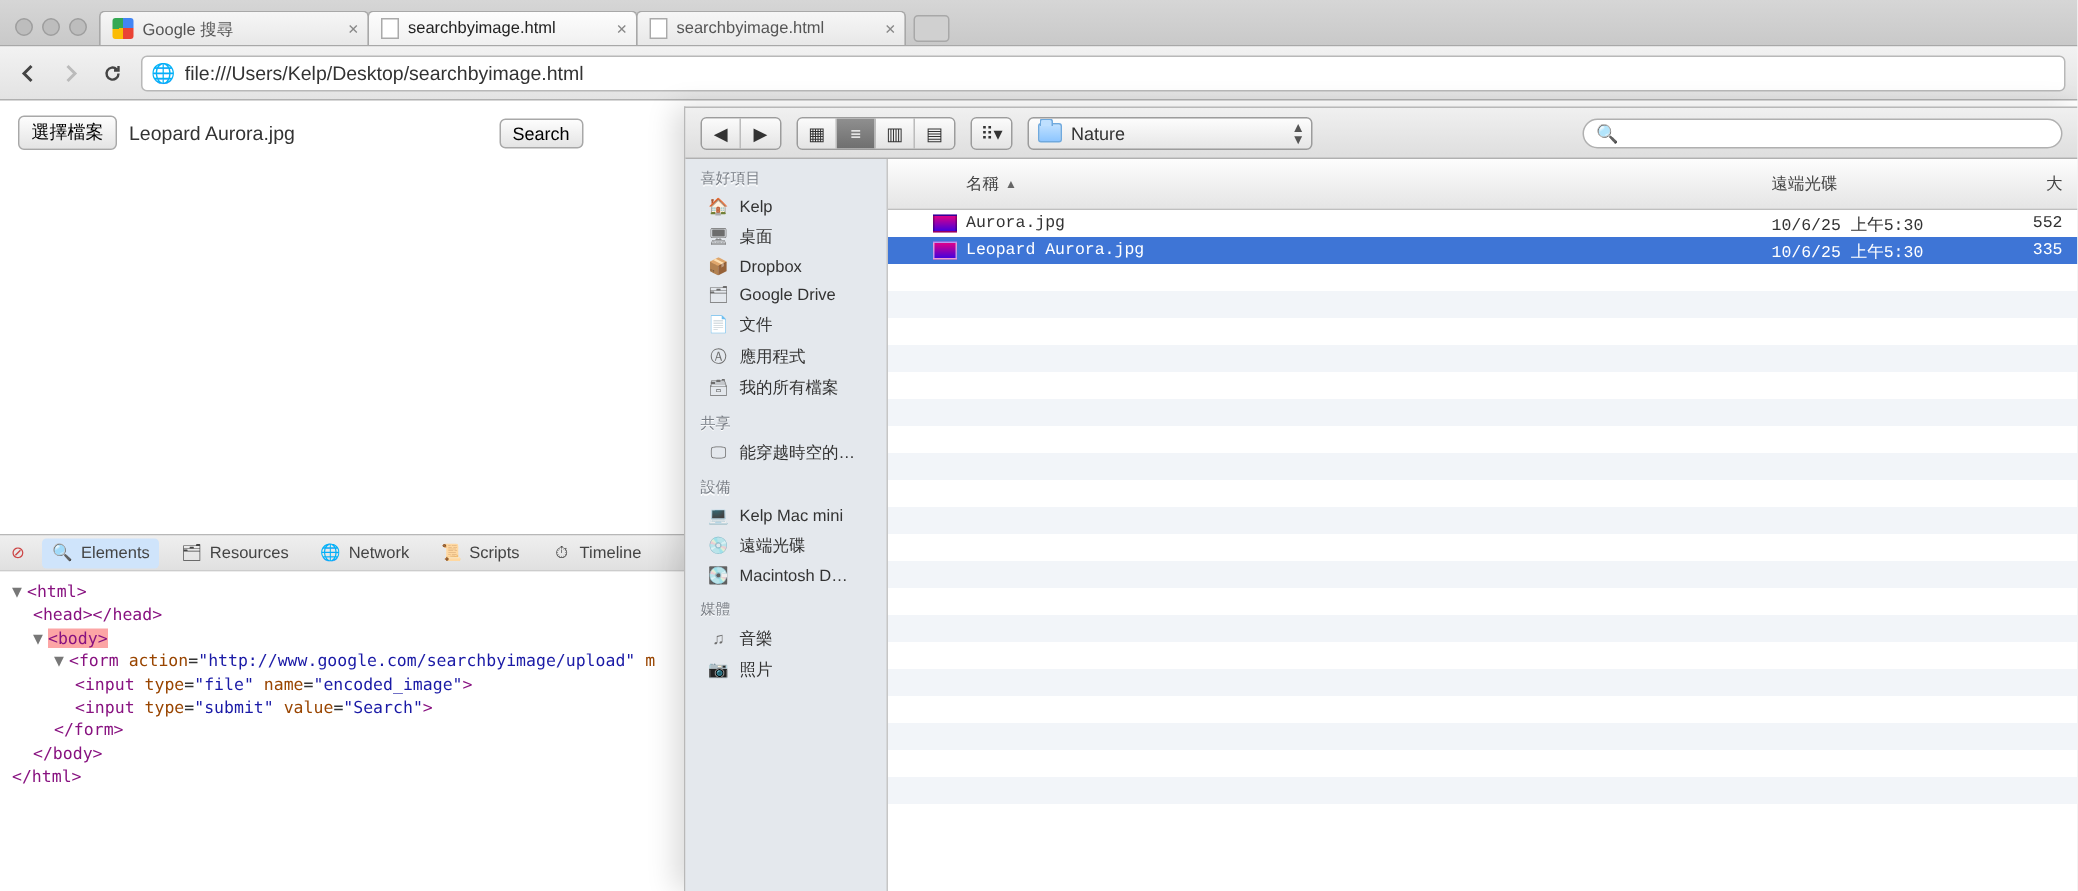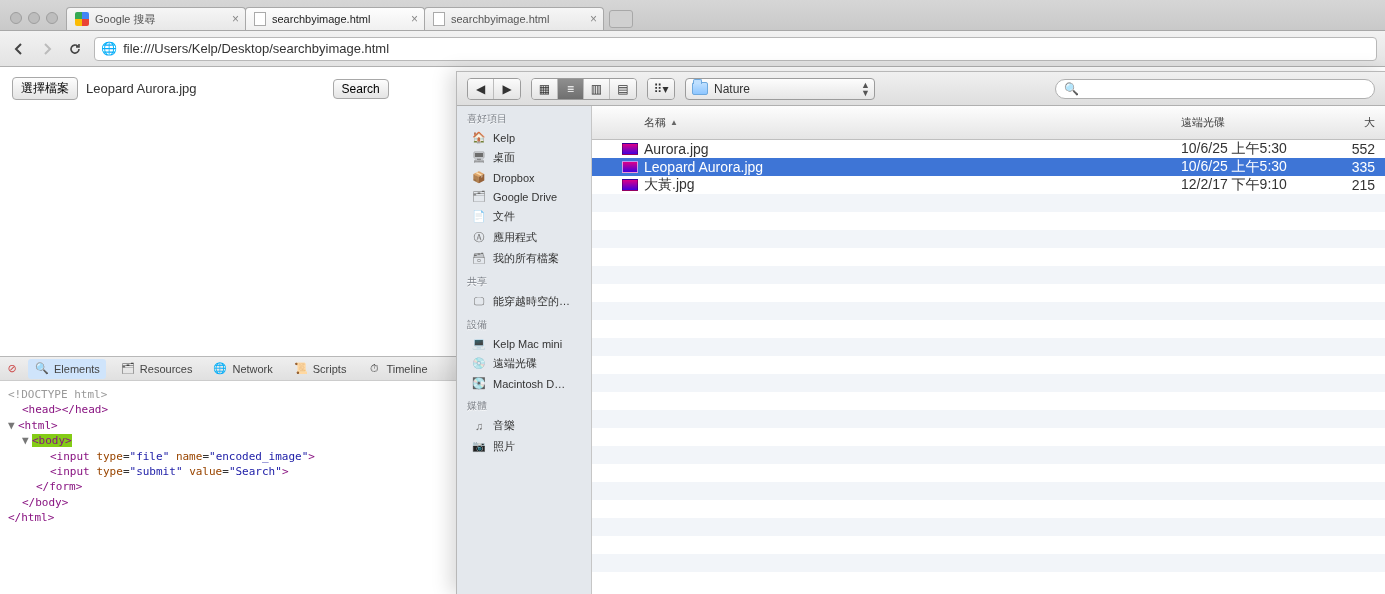--- a/index.html
+++ b/index.html
@@ -73,21 +73,21 @@
   .devtabs { height:24px; display:flex; align-items:center; gap:8px; padding:0 4px; border-bottom:1px solid #ccc; background:linear-gradient(#efefef,#e0e0e0);}
   .devtab { display:flex; align-items:center; gap:4px; padding:2px 6px; border-radius:3px; color:#444;}
   .devtab.active { background:#cfe4fb; }
   .devicon { width:16px; height:16px; display:inline-flex; align-items:center; justify-content:center; }
   .code { background:#fff; padding:6px 8px; font-family: Menlo, Consolas, monospace; font-size:11px; line-height:1.4; color:#333; height:calc(100% - 24px); overflow:auto;}
   .code .doctype { color:#999; }
   .code .tag { color:#881280; }
   .code .attr { color:#994500; }
   .code .val  { color:#1a1aa6; }
   .code .tri { color:#777; display:inline-block; width:10px;}
-  .code .sel { background:#84cc16; }
+  .code .sel { background:#fca5a5; }
   
   .dialog {
     position:absolute; left:456px; right:0; top:71px; bottom:0;
     background:#ececec; border-left:1px solid #b8b8b8; border-top:1px solid #b8b8b8;
     display:flex; flex-direction:column;
     box-shadow: -6px 0 18px rgba(0,0,0,0.15);
   }
   .dlg-toolbar {
     height:34px; background:linear-gradient(#f0f0f0,#dedede); border-bottom:1px solid #b0b0b0;
     display:flex; align-items:center; gap:10px; padding:0 10px;
@@ -111,21 +111,21 @@
   .side-item .ic { width:16px; text-align:center; color:#6d6d6d; }
   .filepane { flex:1; background:#fff; display:flex; flex-direction:column; min-width:0;}
   .cols {
     height:34px; background:linear-gradient(#fdfdfd,#e5e5e5); border-bottom:1px solid #bfbfbf;
     display:flex; font-size:11px; color:#444;
   }
   .col-name{ flex:1; padding-left:52px; display:flex; align-items:center; gap:4px;}
   .col-date{ width:150px; padding-left:6px; display:flex; align-items:center;}
   .col-size{ width:60px; text-align:right; padding-right:10px; display:flex; align-items:center; justify-content:flex-end;}
   .rows { flex:1; overflow:auto;}
-  .row { height:18px; display:flex; align-items:center; font-size:14px; }
+  .row { height:18px; display:flex; align-items:center; font-size:11px;font-family:Liberation Mono, monospace; }
   .row:nth-child(odd){ background:#fff;}
   .row:nth-child(even){ background:#f2f5f9;}
   .row.selected { background:#3e75d6; color:#fff;}
   .row .thumb { width:16px; height:12px; margin:0 6px 0 30px; background:linear-gradient(#d08,#40d); border:1px solid rgba(0,0,0,.3); }
   .row.selected .thumb{ border-color:rgba(255,255,255,.6);}
   .row .fname{flex:1; overflow:hidden; text-overflow:ellipsis; white-space:nowrap;}
   .row .fdate{width:150px; padding-left:6px;}
   .row .fsize{width:60px; text-align:right; padding-right:10px;}
   .stripes .row { }
   .dlg-footer {
@@ -218,24 +218,26 @@
     <span class="devtab">
       <span class="devicon">📜</span>
       <span>Scripts</span>
     </span>
     <span class="devtab">
       <span class="devicon">⏱</span>
       <span>Timeline</span>
     </span>
   </div>
   <div class="code">
-    <div><span class="doctype">&lt;!DOCTYPE html&gt;</span></div>
+    <div><span class="tri">▼</span><span class="tag">&lt;html&gt;</span></div>
     <div style="padding-left:14px;"><span class="tag">&lt;head&gt;&lt;/head&gt;</span></div>
-    <div><span class="tri">▼</span><span class="tag">&lt;html&gt;</span></div>
     <div style="padding-left:14px;"><span class="tri">▼</span><span class="tag sel">&lt;body&gt;</span></div>
+    <div style="padding-left:28px;"><span class="tri">▼</span><span class="tag">&lt;form</span>
+      <span class="attr"> action</span>=<span class="val">"<span>http://www.google.com/searchbyimage/upload</span>"</span>
+      <span class="attr"> m</span></div>
     <div style="padding-left:42px;"><span class="tag">&lt;input</span>
       <span class="attr"> type</span>=<span class="val">"<span>file</span>"</span>
       <span class="attr"> name</span>=<span class="val">"<span>encoded_image</span>"</span><span class="tag">&gt;</span></div>
     <div style="padding-left:42px;"><span class="tag">&lt;input</span>
       <span class="attr"> type</span>=<span class="val">"<span>submit</span>"</span>
       <span class="attr"> value</span>=<span class="val">"<span>Search</span>"</span><span class="tag">&gt;</span></div>
     <div style="padding-left:28px;"><span class="tag">&lt;/form&gt;</span></div>
     <div style="padding-left:14px;"><span class="tag">&lt;/body&gt;</span></div>
     <div><span class="tag">&lt;/html&gt;</span></div>
   </div>
@@ -354,26 +356,20 @@
             <span class="fname">Aurora.jpg</span>
             <span class="fdate">10/6/25 上午5:30</span>
             <span class="fsize">552</span>
           </div>
           <div class="row selected">
             <span class="thumb"></span>
             <span class="fname">Leopard Aurora.jpg</span>
             <span class="fdate">10/6/25 上午5:30</span>
             <span class="fsize">335</span>
           </div>
-          <div class="row">
-            <span class="thumb"></span>
-            <span class="fname">大黃.jpg</span>
-            <span class="fdate">12/2/17 下午9:10</span>
-            <span class="fsize">215</span>
-          </div>
           <div class="row"></div>
           <div class="row"></div>
           <div class="row"></div>
           <div class="row"></div>
           <div class="row"></div>
           <div class="row"></div>
           <div class="row"></div>
           <div class="row"></div>
           <div class="row"></div>
           <div class="row"></div>

